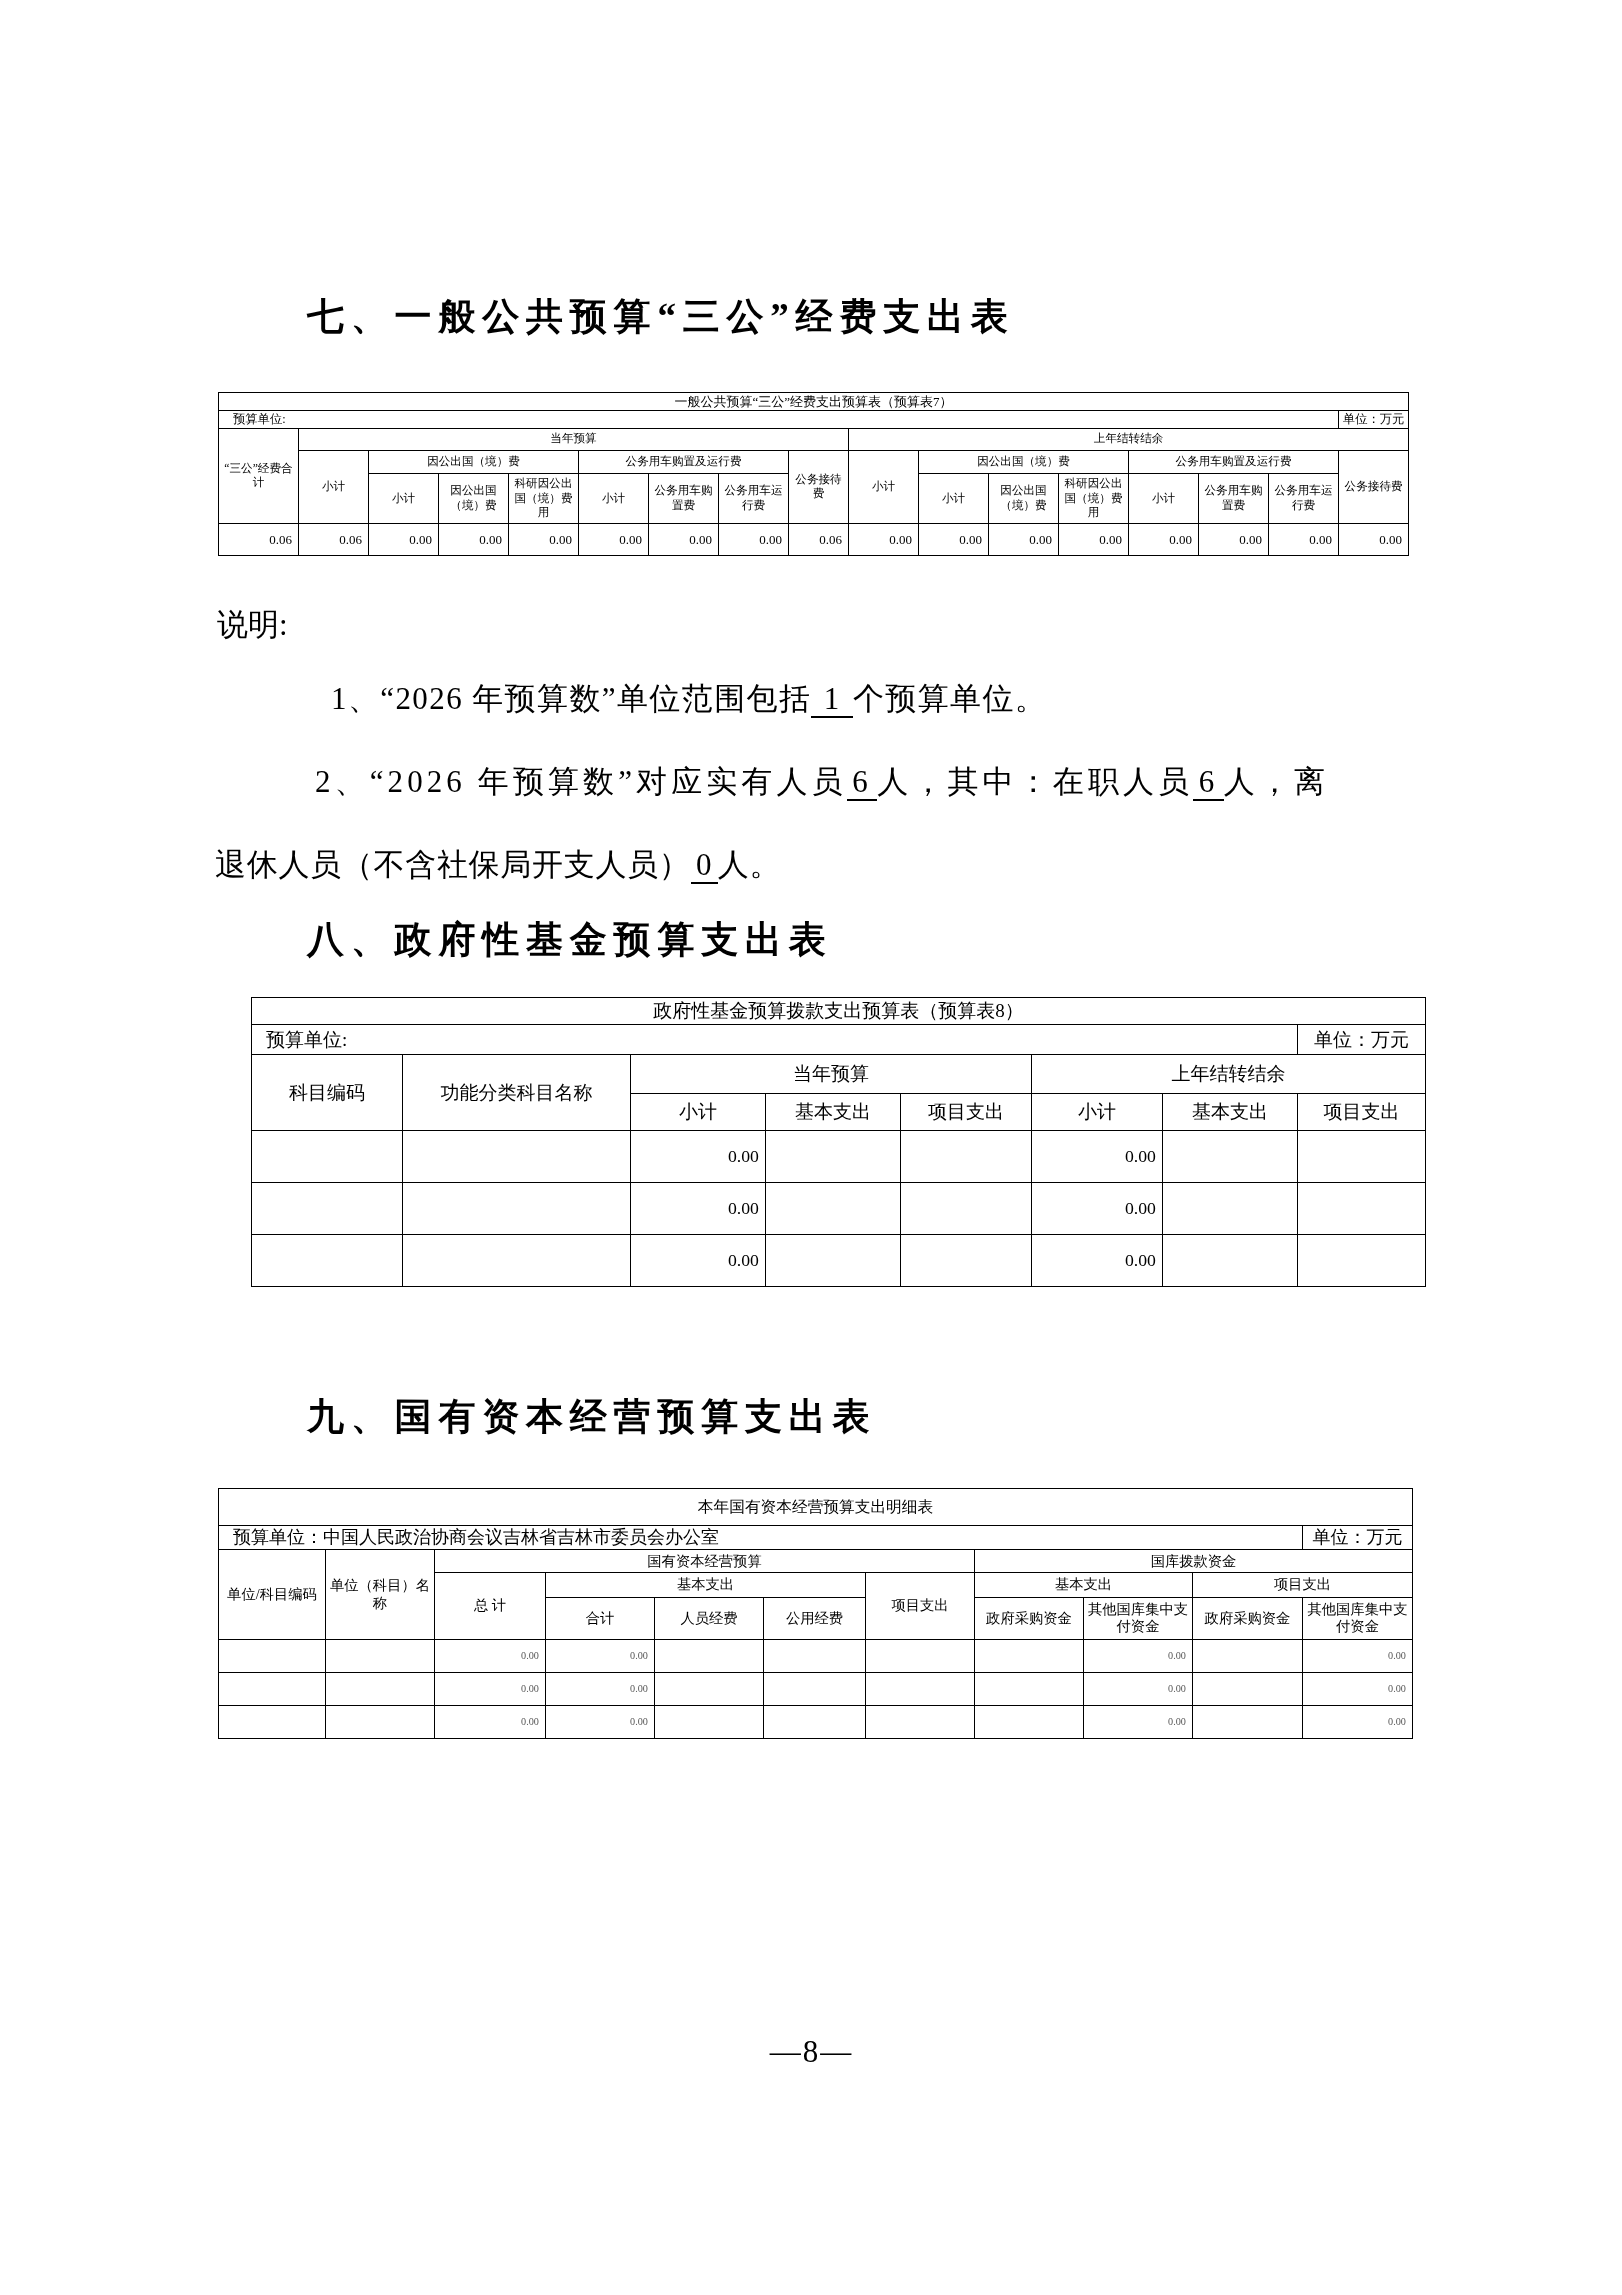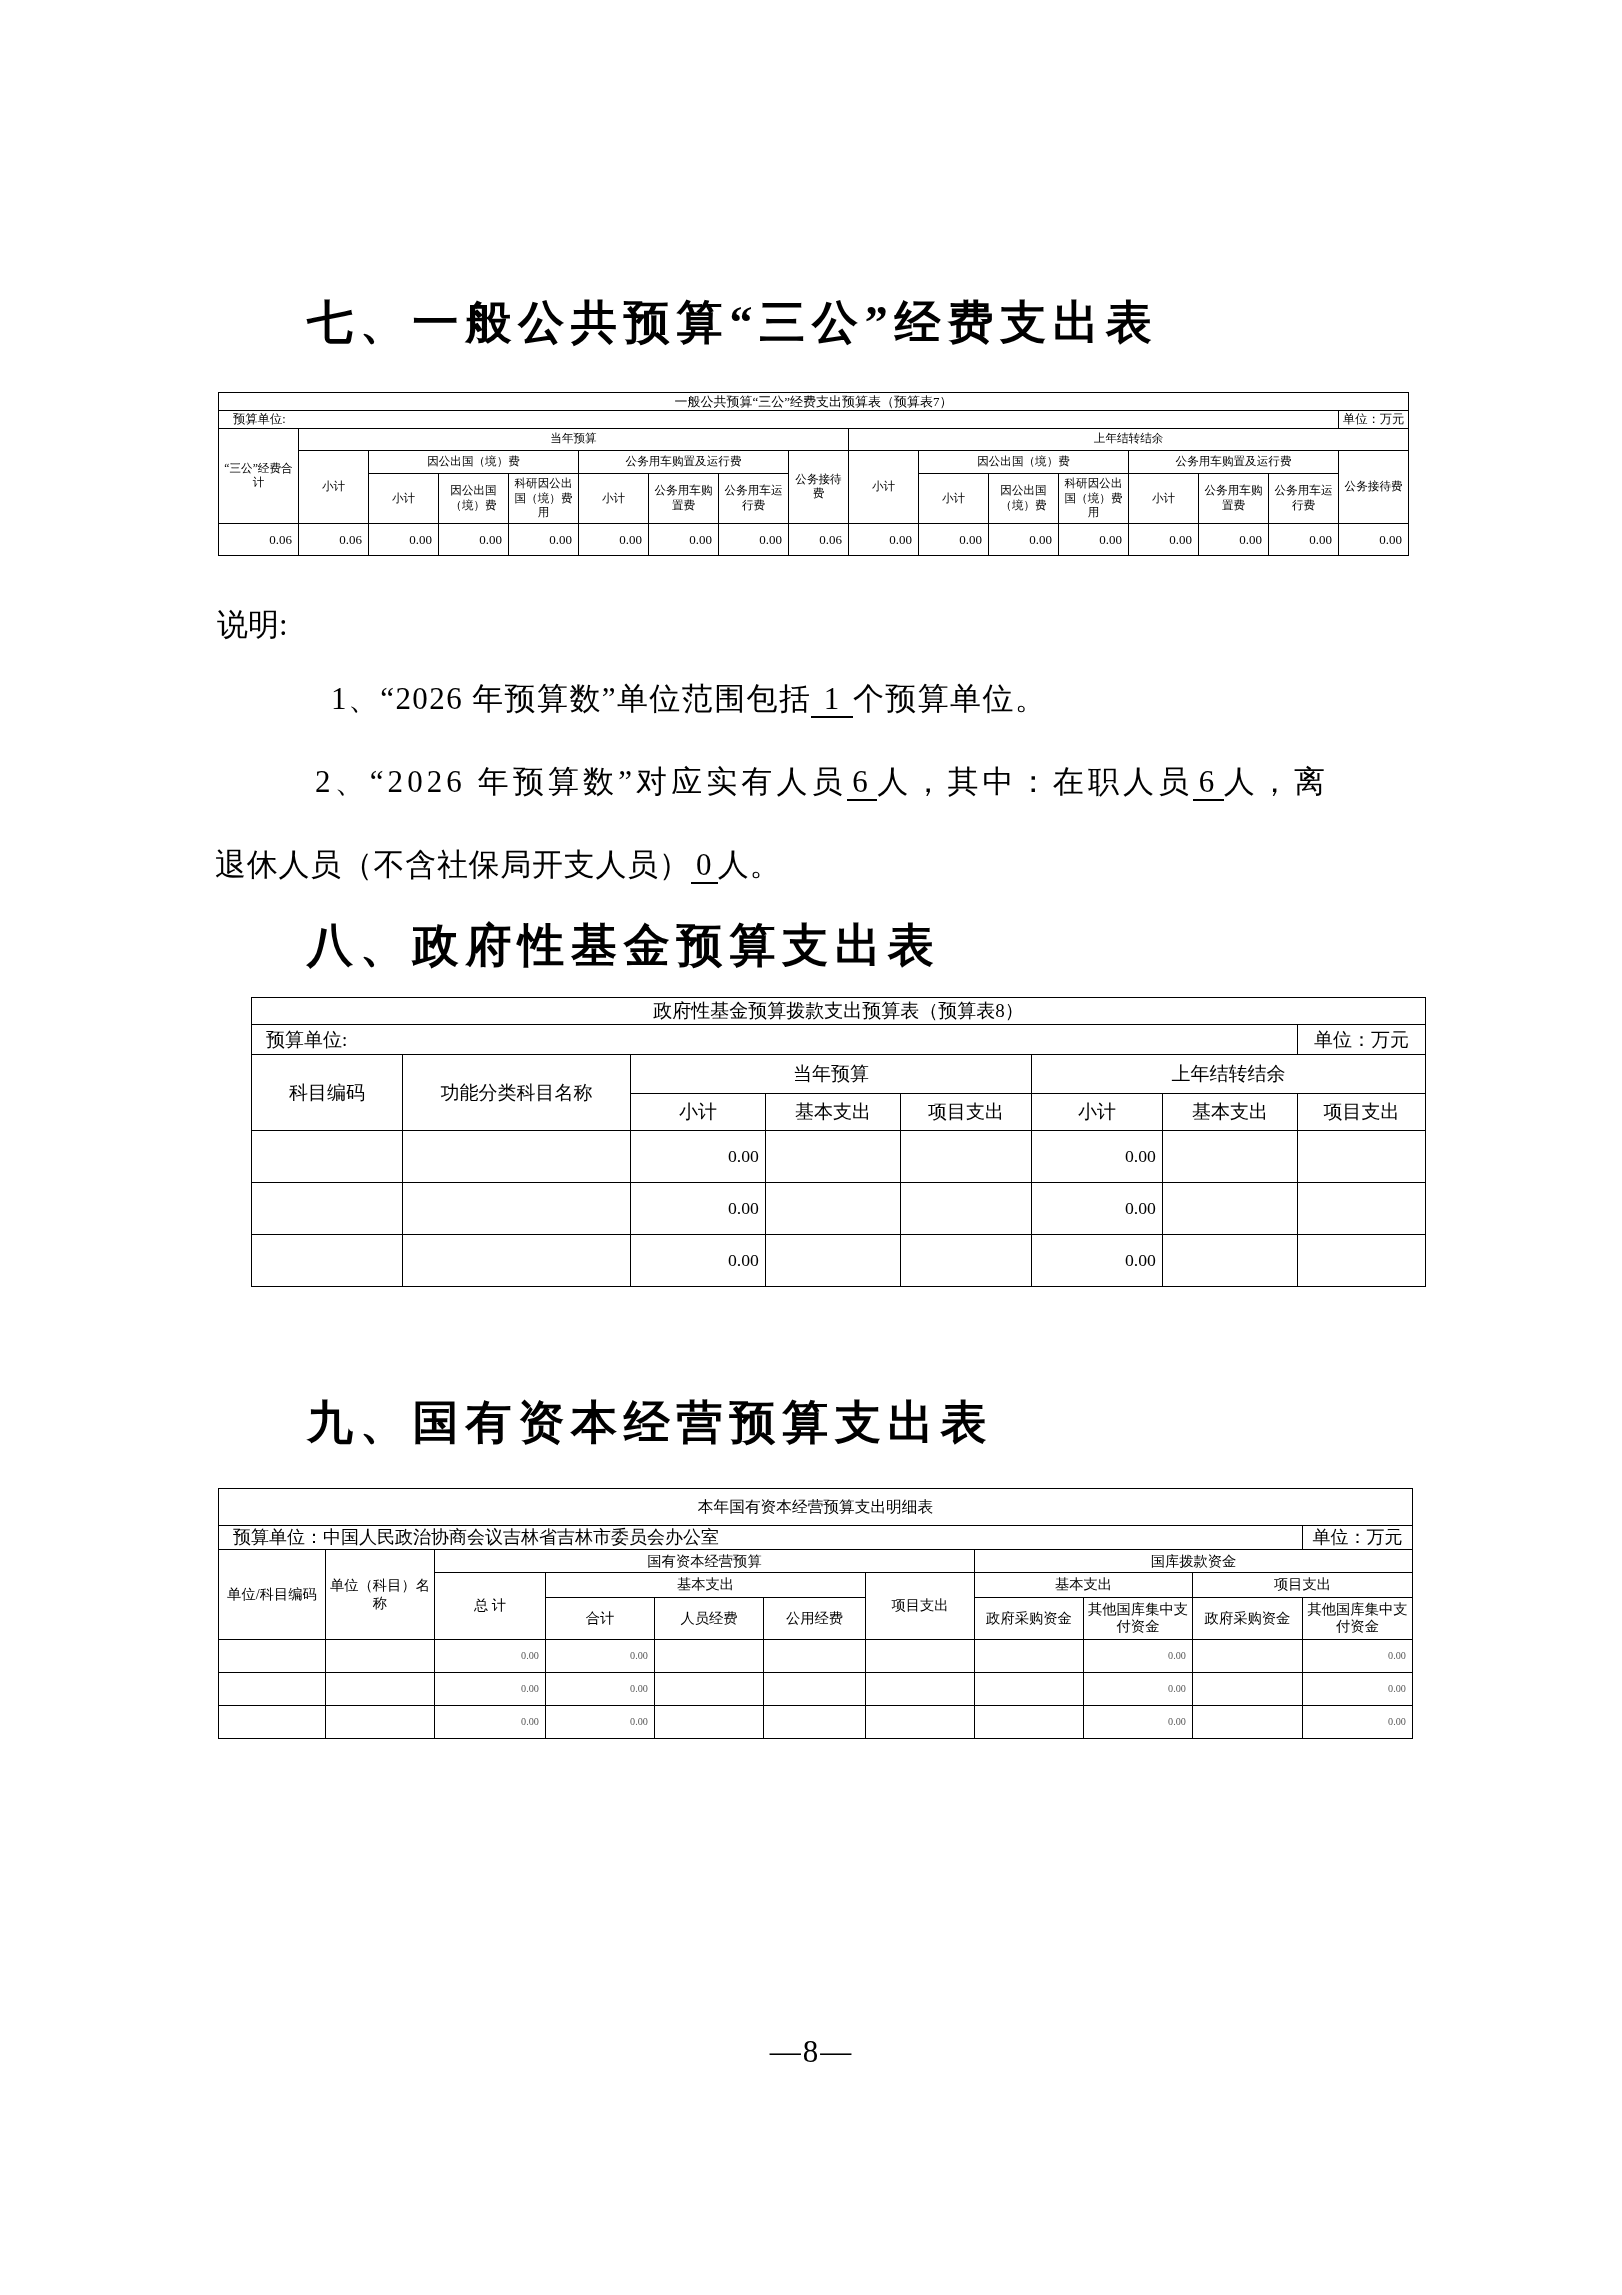--- a/index.html
+++ b/index.html
@@ -1,19 +1,19 @@
 <!DOCTYPE html>
 <html style="font-size:11px"><head>
 <meta charset="utf-8">
 <style>
   * { margin:0; padding:0; box-sizing:border-box; }
   html,body { width:1623px; height:2295px; background:#ffffff; }
   body { position:relative; font-family:"Liberation Serif","DejaVu Serif",serif; color:#000; overflow:hidden; }
 
-  .sec-heading { position:absolute; left:307px; font-size:46px; font-weight:700; letter-spacing:6.8px; white-space:nowrap; }
+  .sec-heading { position:absolute; left:307px; font-size:37px; font-weight:700; letter-spacing:6.8px; white-space:nowrap; }
   #h7 { top:292px; }
   #h8 { top:915px; }
   #h9 { top:1392px; }
 
   #shuoming { position:absolute; left:217px; top:604px; font-size:31px; }
   .note { position:absolute; font-size:31px; white-space:nowrap; }
   #note1 { left:315px; top:678px; letter-spacing:1.4px;margin-left:16px; }
   #note2 { left:315px; top:761px; letter-spacing:4.1px; }
   #note2b { left:215px; top:844px; letter-spacing:0.7px; }
   .u { border-bottom:2px solid #000; display:inline-block; line-height:1.05; }

